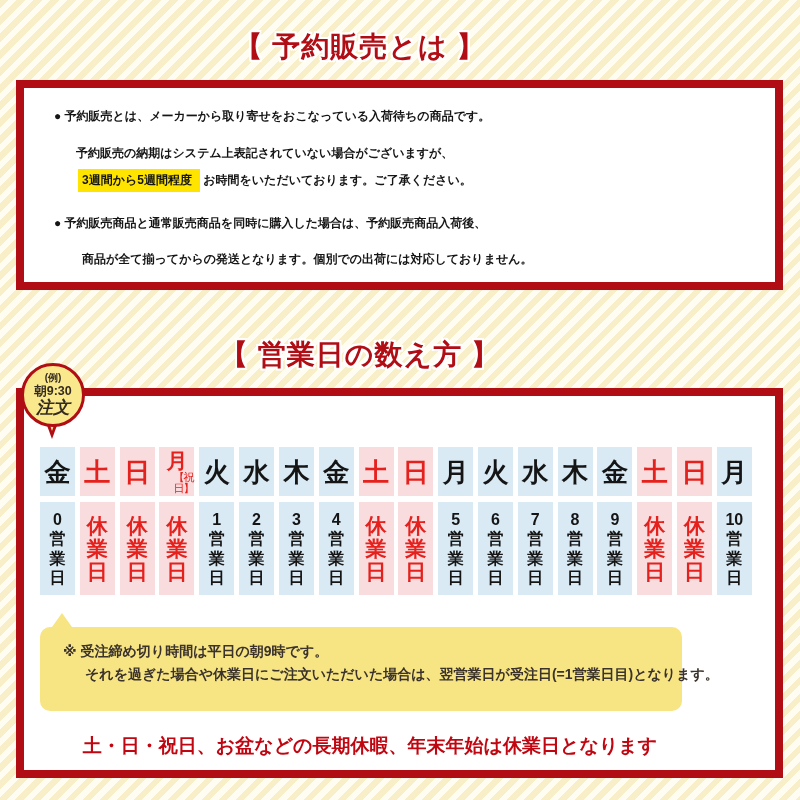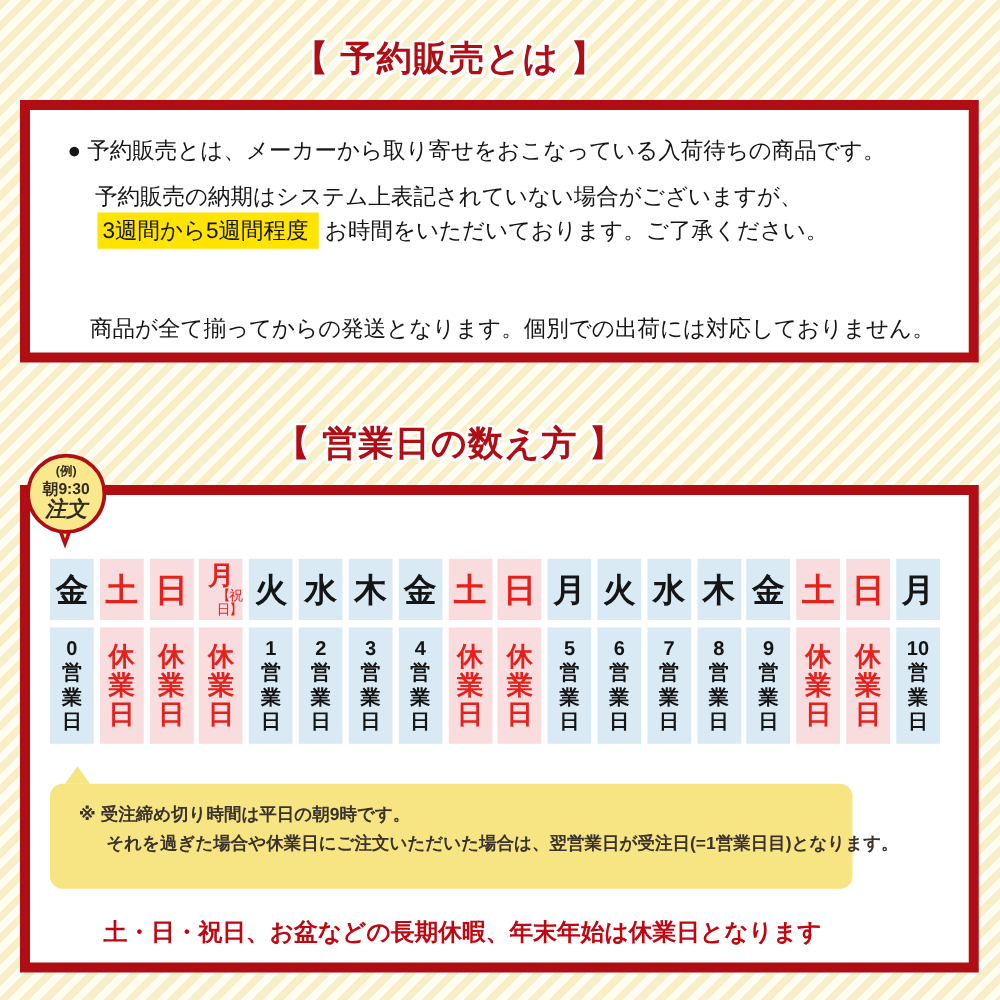--- a/index.html
+++ b/index.html
@@ -19,28 +19,28 @@
   #title-bizdays{top:336px;}
   
   .red-box{
     position:absolute;left:16px;width:767px;background:#ffffff;
     border:8px solid #b00e14;box-sizing:border-box;
   }
   #preorder-box{top:80px;height:210px;}
   #bizdays-box{top:388px;height:390px;}
   
   .p-line{
-    position:absolute;font-size:18px;font-weight:normal;color:#151515;
+    position:absolute;font-size:12px;font-weight:bold;color:#151515;
     white-space:nowrap;line-height:1.35;
   }
   #p1l1{top:20px;left:30px;}
   #p1l2{top:57px;left:52px;}
   #p1l3{top:84px;left:54px;}
   #p2l1{top:127px;left:30px;}
-  #p2l2{top:163px;left:48px;}
+  #p2l2{top:163px;left:58px;}
   .hl{background:#ffe400;padding:4px 8px 5px 4px;}
   
   #bubble-tail-outer{
     position:absolute;left:42px;top:412px;width:0;height:0;z-index:3;
     border-left:10px solid transparent;border-right:10px solid transparent;
     border-top:27px solid #b00e14;
   }
   #bubble-tail-inner{
     position:absolute;left:45px;top:410px;width:0;height:0;z-index:4;
     border-left:7px solid transparent;border-right:7px solid transparent;
@@ -104,20 +104,21 @@
 
   <div class="sec-title" id="title-preorder">【 予約販売とは 】</div>
 
   <div class="red-box" id="preorder-box">
     <div class="p-line" id="p1l1">● 予約販売とは、メーカーから取り寄せをおこなっている入荷待ちの商品です。</div>
     <div class="p-line" id="p1l2">予約販売の納期はシステム上表記されていない場合がございますが、</div>
     <div class="p-line" id="p1l3">
       <span class="hl">3週間から5週間程度</span>
       <span>お時間をいただいております。ご了承ください。</span>
     </div>
+    <div class="p-line" id="p2l1">● 予約販売商品と通常販売商品を同時に購入した場合は、予約販売商品入荷後、</div>
     <div class="p-line" id="p2l2">商品が全て揃ってからの発送となります。個別での出荷には対応しておりません。</div>
   </div>
 
   <div class="sec-title" id="title-bizdays">【 営業日の数え方 】</div>
 
   <div id="bubble-tail-outer"></div>
   <div id="bubble-tail-inner"></div>
   <div id="example-bubble">
     <div class="b1">(例)</div>
     <div class="b2">朝9:30</div>

